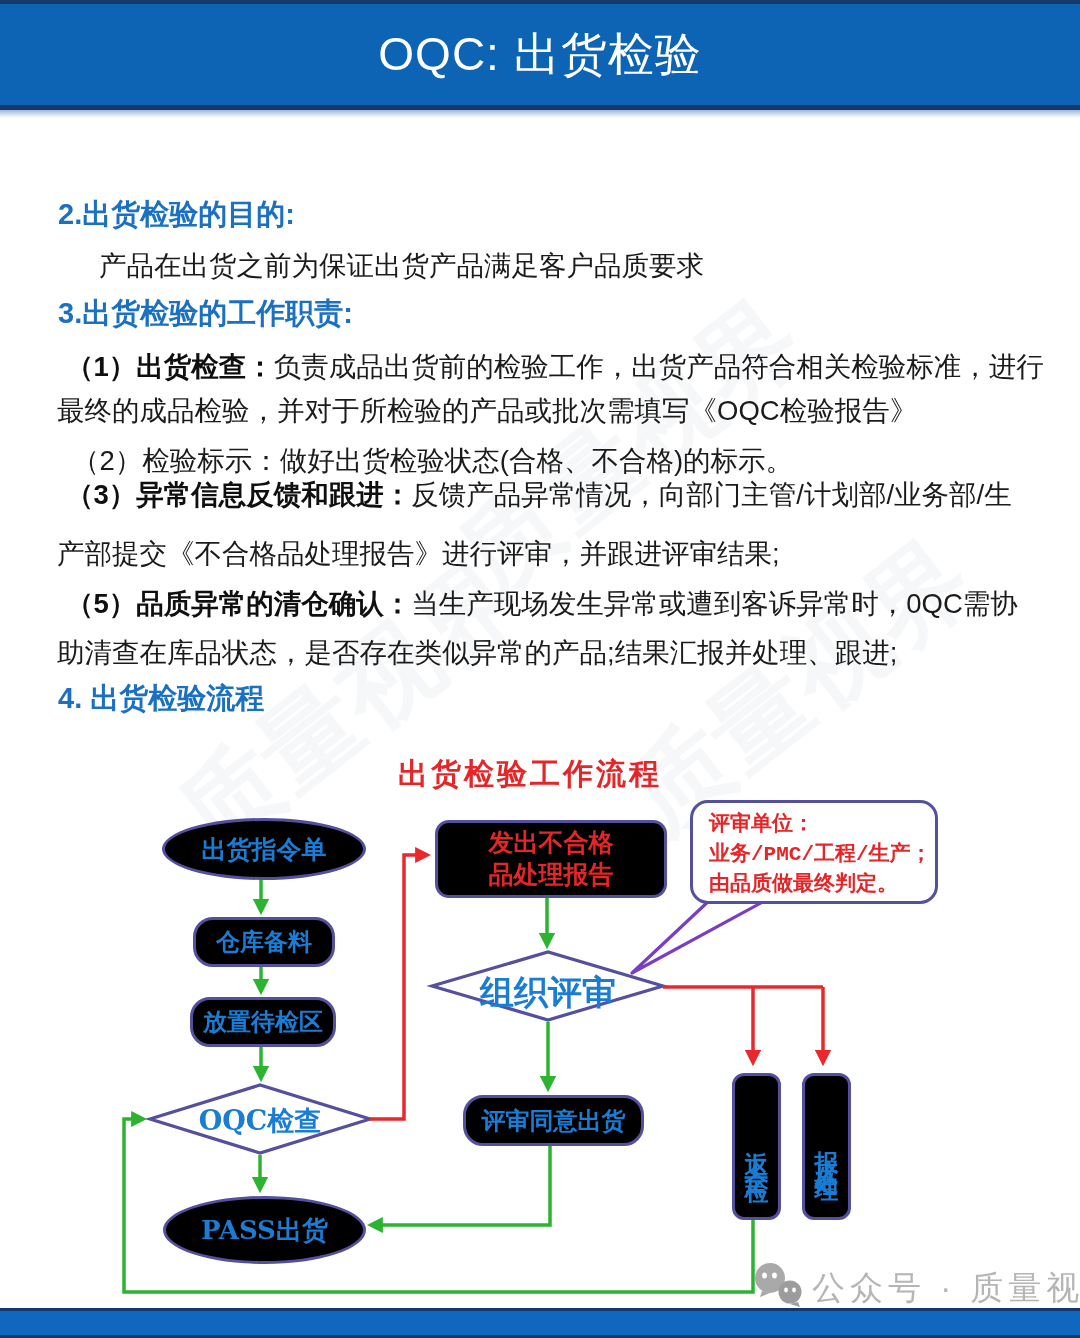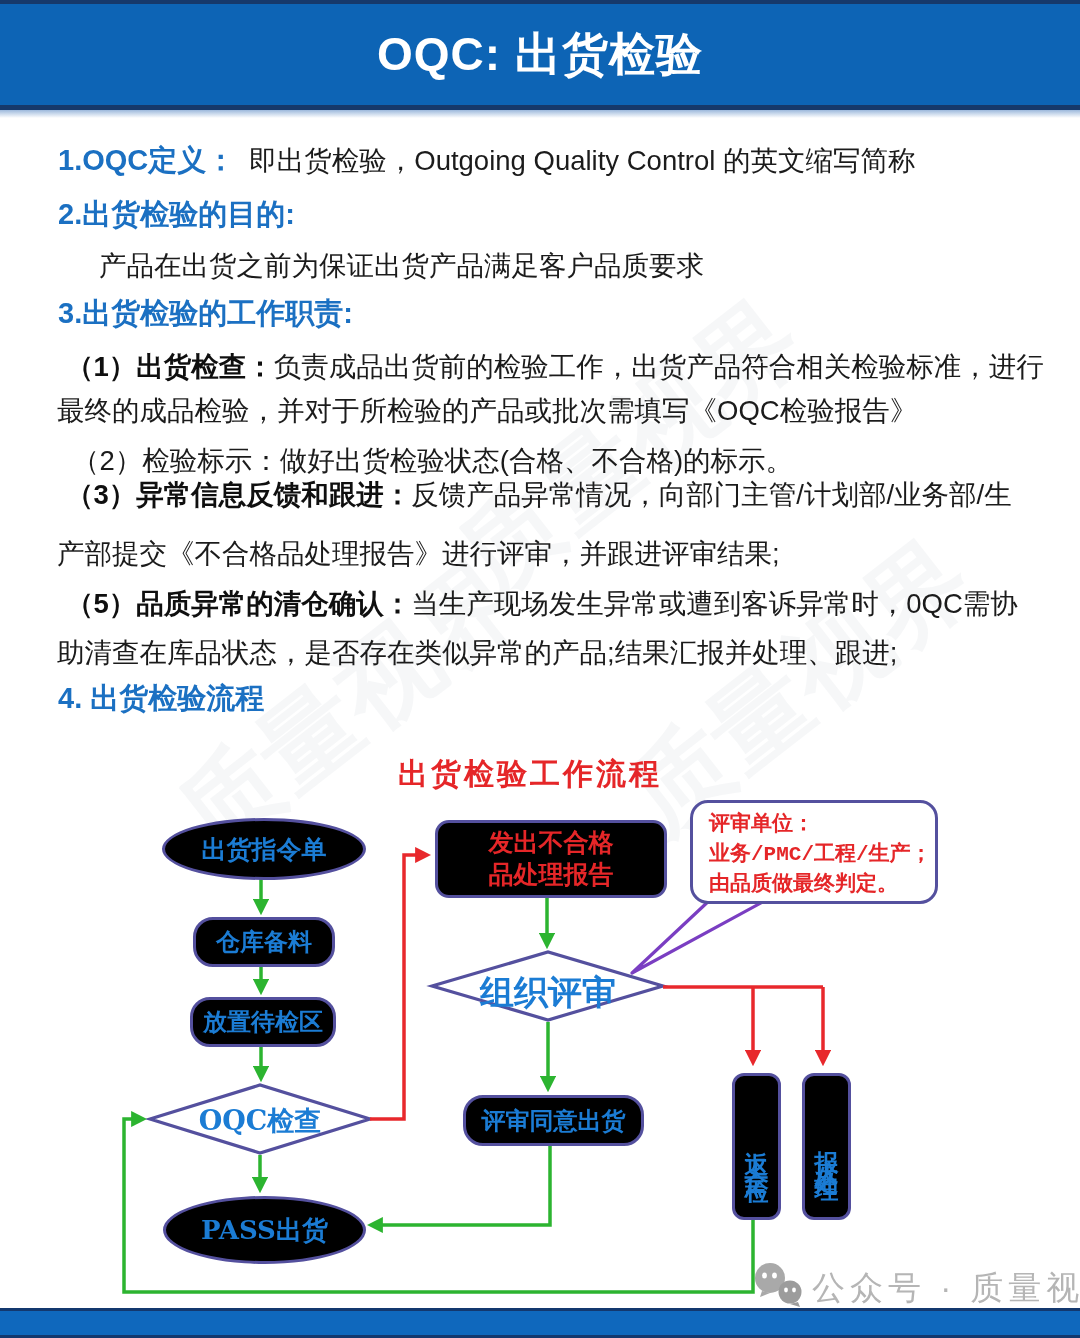--- a/index.html
+++ b/index.html
@@ -3,21 +3,21 @@
 <meta charset="utf-8">
 <style>
   html,body{margin:0;padding:0;background:#ffffff;}
   .page{position:relative;width:1080px;height:1338px;background:#ffffff;overflow:hidden;
         font-family:"Liberation Sans",sans-serif;}
 
   
   .banner{position:absolute;left:0;top:0;width:1080px;height:101px;background:#0d64b5;
           border-top:4px solid #16396b;border-bottom:5px solid #16396b;
           display:flex;align-items:center;justify-content:center;}
-  .banner-title{color:#ffffff;font-size:46px;font-weight:bold;letter-spacing:1px;}
+  .banner-title{color:#ffffff;font-size:46px;font-weight:normal;letter-spacing:1px;}
   .banner-glow{position:absolute;left:0;top:110px;width:1080px;height:8px;
                background:linear-gradient(#9db9dc,#ffffff);}
 
   
   .t-line{position:absolute;white-space:nowrap;font-size:27.5px;color:#1b1b1b;line-height:40px;}
   .blue-h{color:#1b70c2;font-weight:bold;font-size:29px;}
   .lead-bold{font-weight:bold;color:#0f0f0f;}
   .gap{display:inline-block;width:14px;}
 
   
@@ -59,23 +59,20 @@
 
   <div class="wm" style="left:430px;top:380px;">质量视界</div>
   <div class="wm" style="left:150px;top:640px;">质量视界</div>
   <div class="wm" style="left:600px;top:620px;">质量视界</div>
 
   <div class="banner">
     <div class="banner-title">OQC: 出货检验</div>
   </div>
   <div class="banner-glow"></div>
 
-  <div class="t-line" style="left:58px;top:140px;">
-    <span class="blue-h">1.OQC定义：</span><span class="gap"></span><span>即出货检验，Outgoing Quality Control 的英文缩写简称</span>
-  </div>
 
   <div class="t-line blue-h" style="left:58px;top:194px;">2.出货检验的目的:</div>
 
   <div class="t-line" style="left:66px;top:246px;margin-left:33px;">产品在出货之前为保证出货产品满足客户品质要求</div>
 
   <div class="t-line blue-h" style="left:58px;top:293px;">3.出货检验的工作职责:</div>
 
   <div class="t-line" style="left:66px;top:347px;">
     <span class="lead-bold">（1）出货检查：</span><span>负责成品出货前的检验工作，出货产品符合相关检验标准，进行</span>
   </div>

